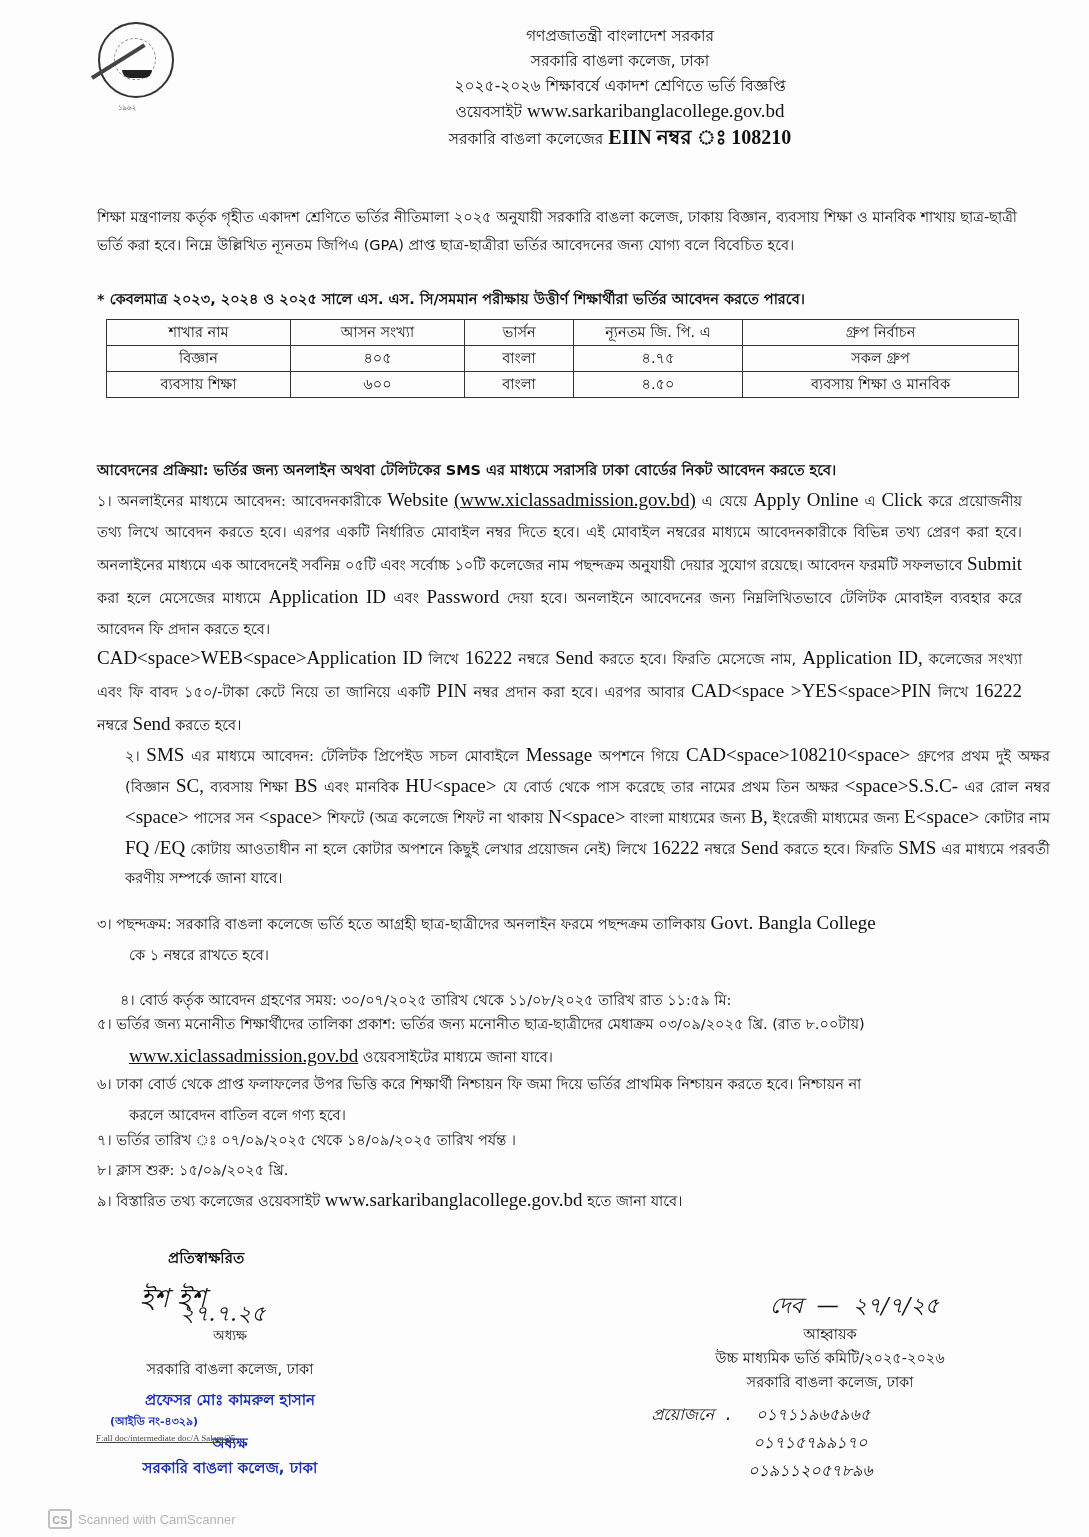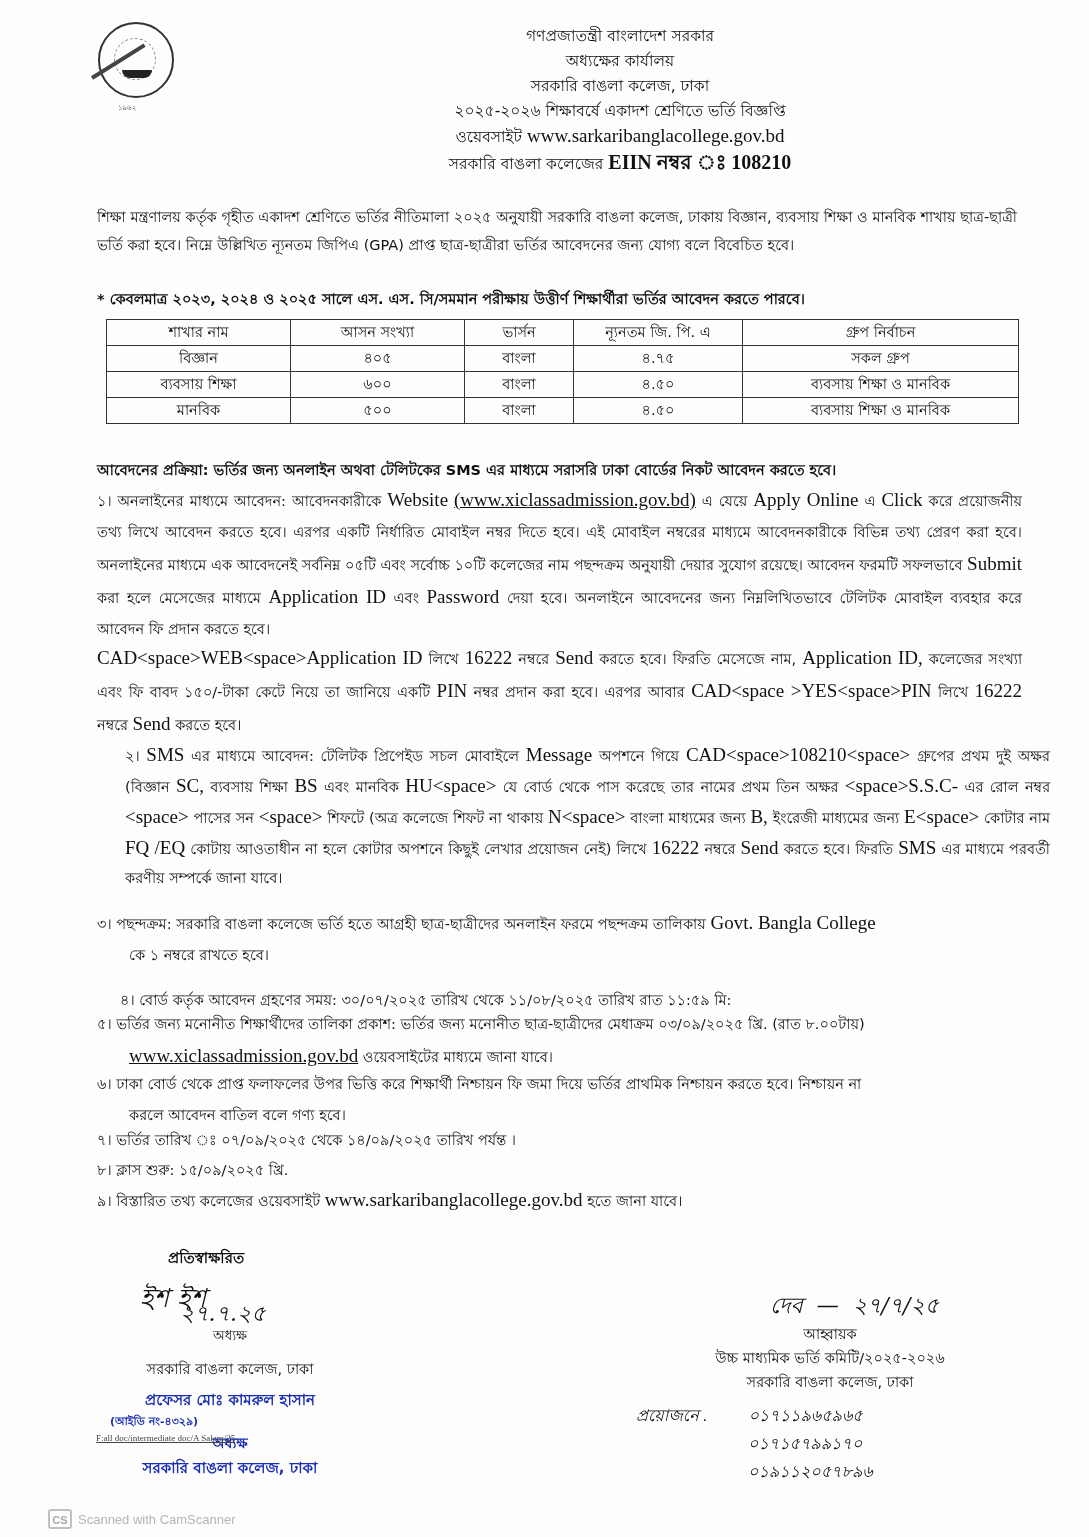--- a/index.html
+++ b/index.html
@@ -56,21 +56,21 @@
   .left-block .title { margin-bottom: 10px; font-size: 13.5px; }
   .seal { color: #1a2fb5; font-weight: bold; }
   .seal .name { font-size: 15px; margin-top: 6px; }
   .seal .id { font-size: 11px; text-align: left; padding-right: 16px; }
   .seal .role { font-size: 14px; }
   .seal .college { font-size: 15px; }
   .filepath { position: absolute; left: 96px; top: 1433px; font-family: "Liberation Serif", serif; font-size: 9px; color: #444; text-decoration: underline; }
 
   .sig-right { position: absolute; left: 770px; top: 1288px; font-family: "DejaVu Serif", serif; font-size: 22px; font-style: italic; }
   .right-block { position: absolute; left: 680px; top: 1322px; width: 300px; text-align: center; font-size: 14.5px; line-height: 24px; }
-  .contacts { position: absolute; left: 636px; top: 1402px; font-family: Liberation Sans, sans-serif; font-style: italic; font-size: 16px; line-height: 28px; }
+  .contacts { position: absolute; left: 636px; top: 1402px; font-family: Liberation Mono, monospace; font-style: italic; font-size: 16px; line-height: 28px; text-align: center; }
   .contacts .label { display: inline-block; width: 108px; }
   .contacts .num { display: block; padding-left: 112px; }
   .contacts .num.first { display: inline; padding-left: 0; }
 
   .camscanner { position: absolute; left: 4px; top: 1509px; display: flex; align-items: center; gap: 6px; color: #b5b5b5; font-size: 13px; font-family: "Liberation Sans", sans-serif; margin-left: 44px; }
   .cs-icon { width: 24px; height: 20px; border: 2px solid #c0c0c0; border-radius: 3px; font-size: 11px; font-weight: bold; text-align: center; line-height: 18px; color: #aaa; box-sizing: border-box; }
 </style>
 </head>
 <body>
 
@@ -78,21 +78,20 @@
 
   <div class="logo">
     <div class="inner"></div>
     <div class="boat"></div>
     <div class="pen"></div>
   </div>
   <div class="logo-year">১৯৬২</div>
 
   <div class="header">
     <div class="line">গণপ্রজাতন্ত্রী বাংলাদেশ সরকার</div>
-    <div class="line">অধ্যক্ষের কার্যালয়</div>
     <div class="line">সরকারি বাঙলা কলেজ, ঢাকা</div>
     <div class="line">২০২৫-২০২৬ শিক্ষাবর্ষে একাদশ শ্রেণিতে ভর্তি বিজ্ঞপ্তি</div>
     <div class="line">
       <span>ওয়েবসাইট</span>
       <span class="web">www.sarkaribanglacollege.gov.bd</span>
     </div>
     <div class="line eiin">
       <span>সরকারি বাঙলা কলেজের</span>
       <b>EIIN নম্বর ঃ 108210</b>
     </div>
@@ -115,27 +114,20 @@
       <tr>
         <td>বিজ্ঞান</td>
         <td>৪০৫</td>
         <td>বাংলা</td>
         <td>৪.৭৫</td>
         <td>সকল গ্রুপ</td>
       </tr>
       <tr>
         <td>ব্যবসায় শিক্ষা</td>
         <td>৬০০</td>
-        <td>বাংলা</td>
-        <td>৪.৫০</td>
-        <td>ব্যবসায় শিক্ষা ও মানবিক</td>
-      </tr>
-      <tr>
-        <td>মানবিক</td>
-        <td>৫০০</td>
         <td>বাংলা</td>
         <td>৪.৫০</td>
         <td>ব্যবসায় শিক্ষা ও মানবিক</td>
       </tr>
     </tbody>
   </table>
 
   <div class="section process-title">আবেদনের প্রক্রিয়া: ভর্তির জন্য অনলাইন অথবা টেলিটকের SMS এর মাধ্যমে সরাসরি ঢাকা বোর্ডের নিকট আবেদন করতে হবে।</div>
 
   <div class="section item1">

